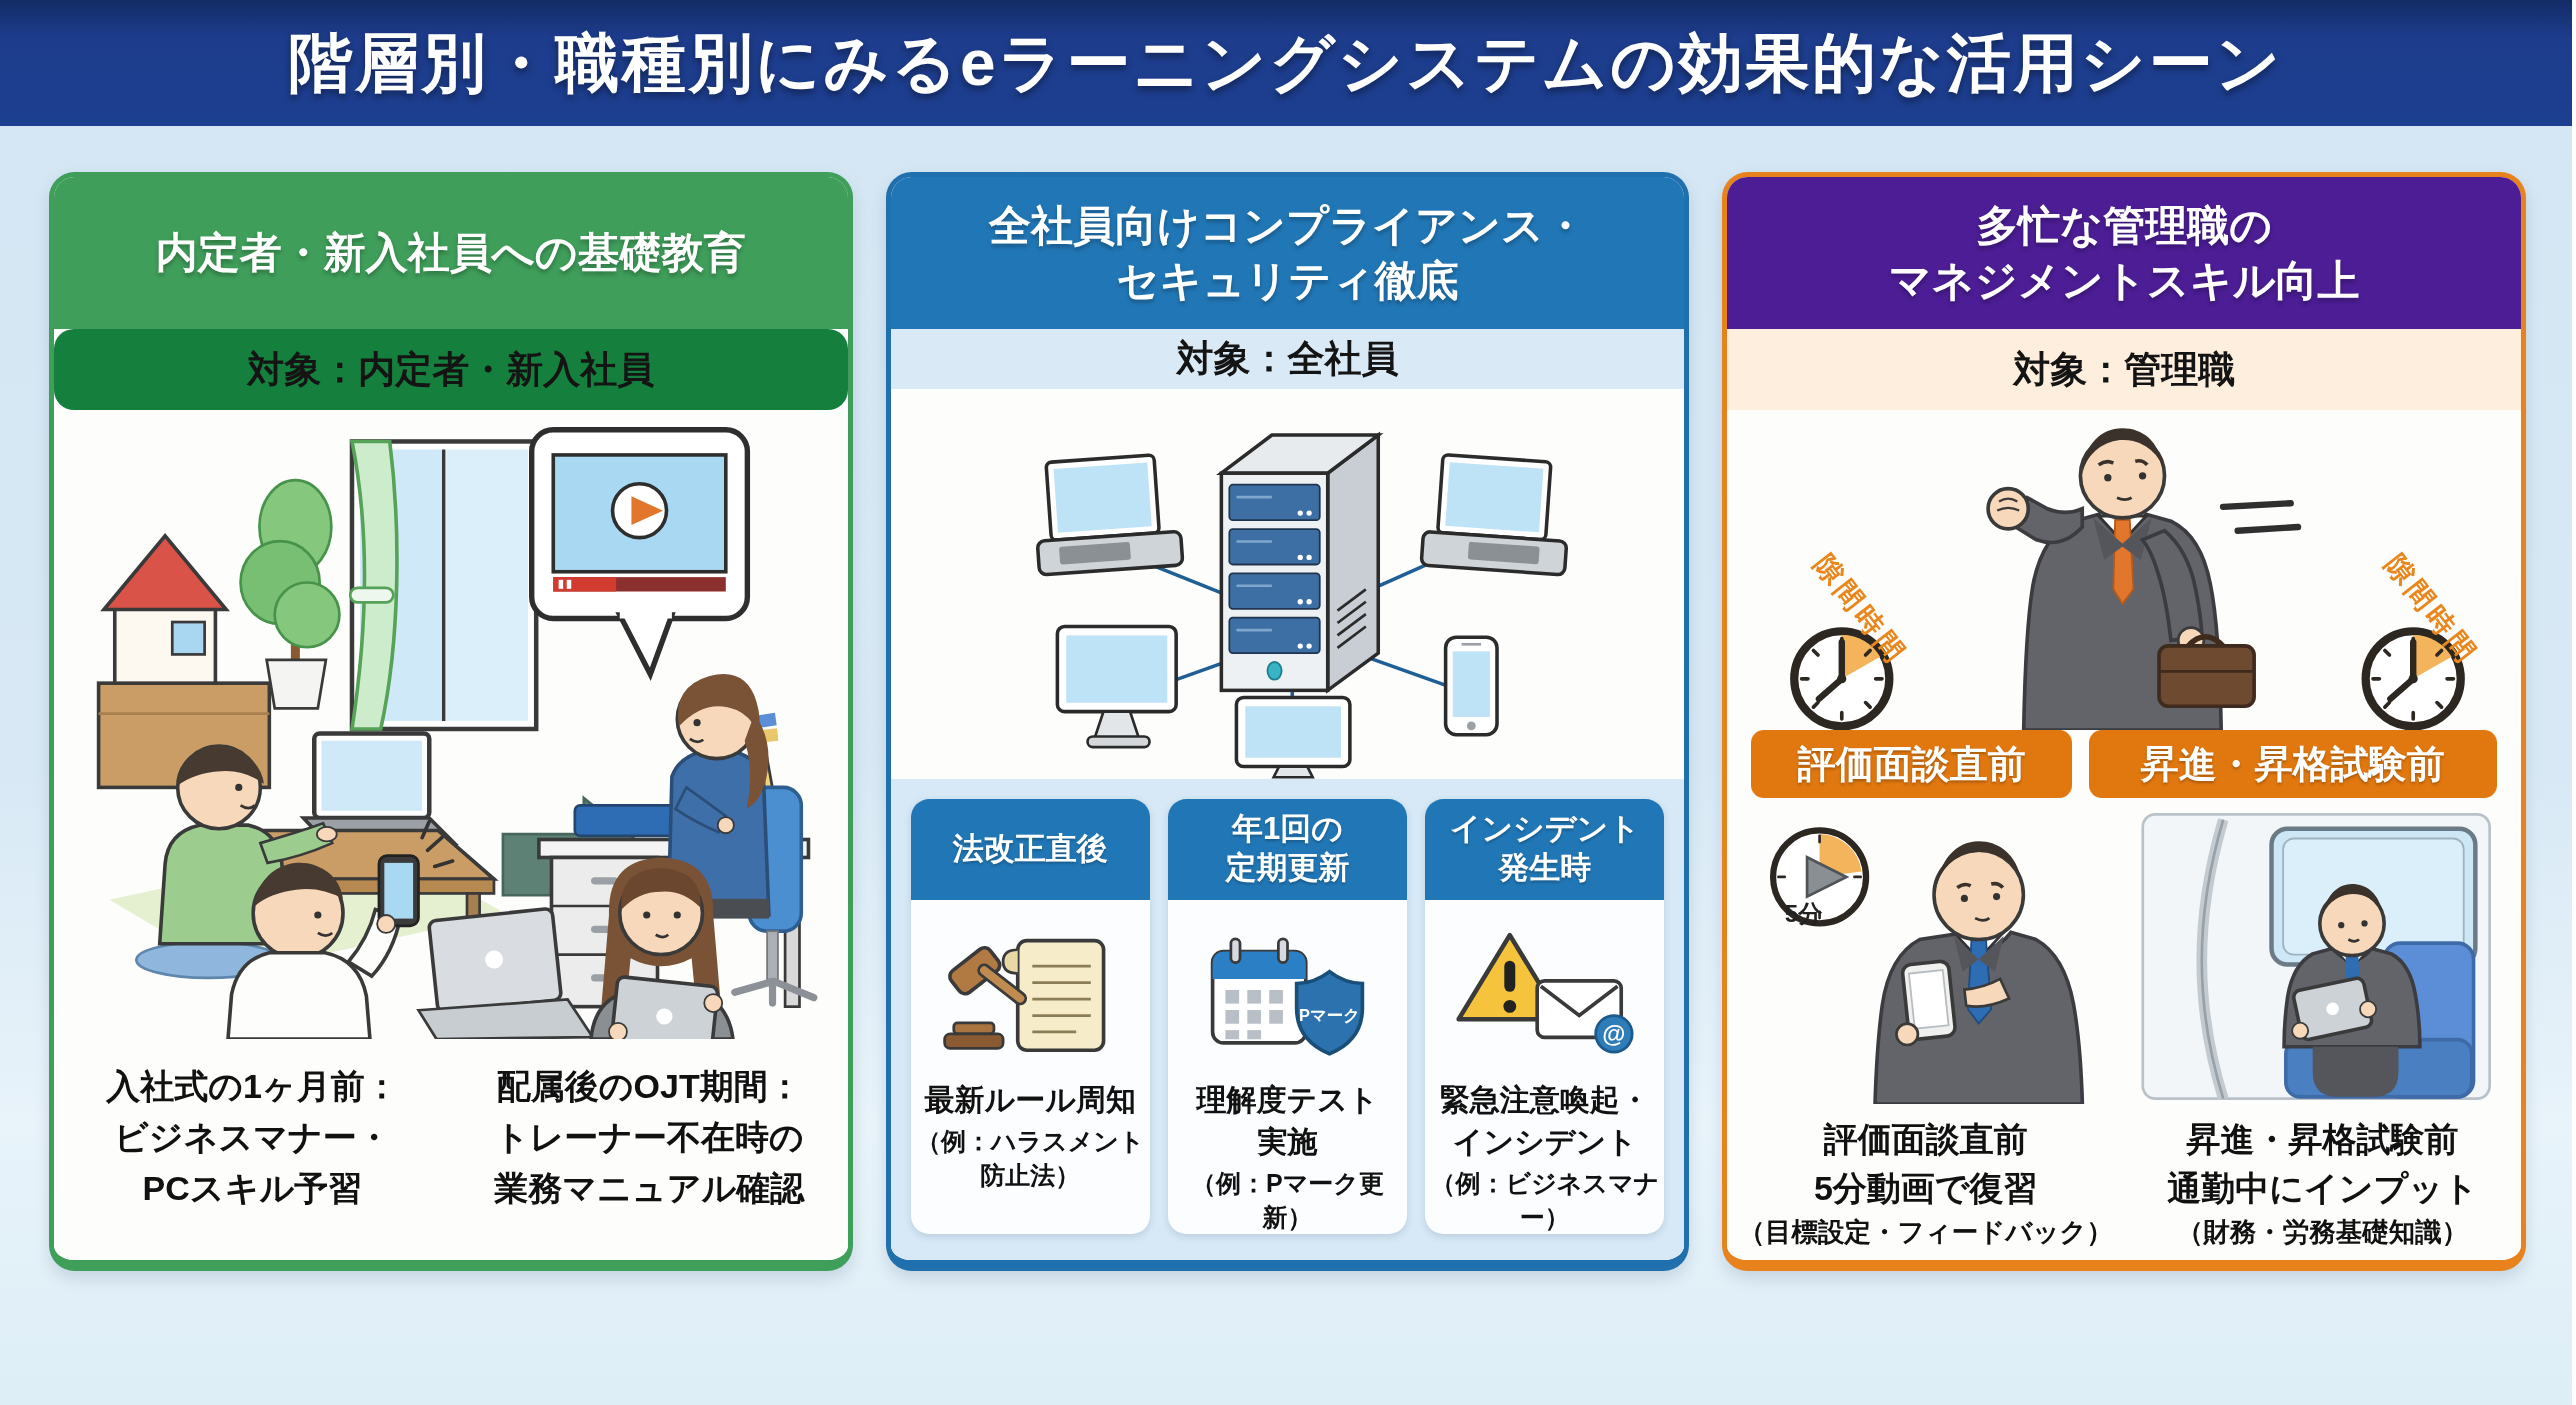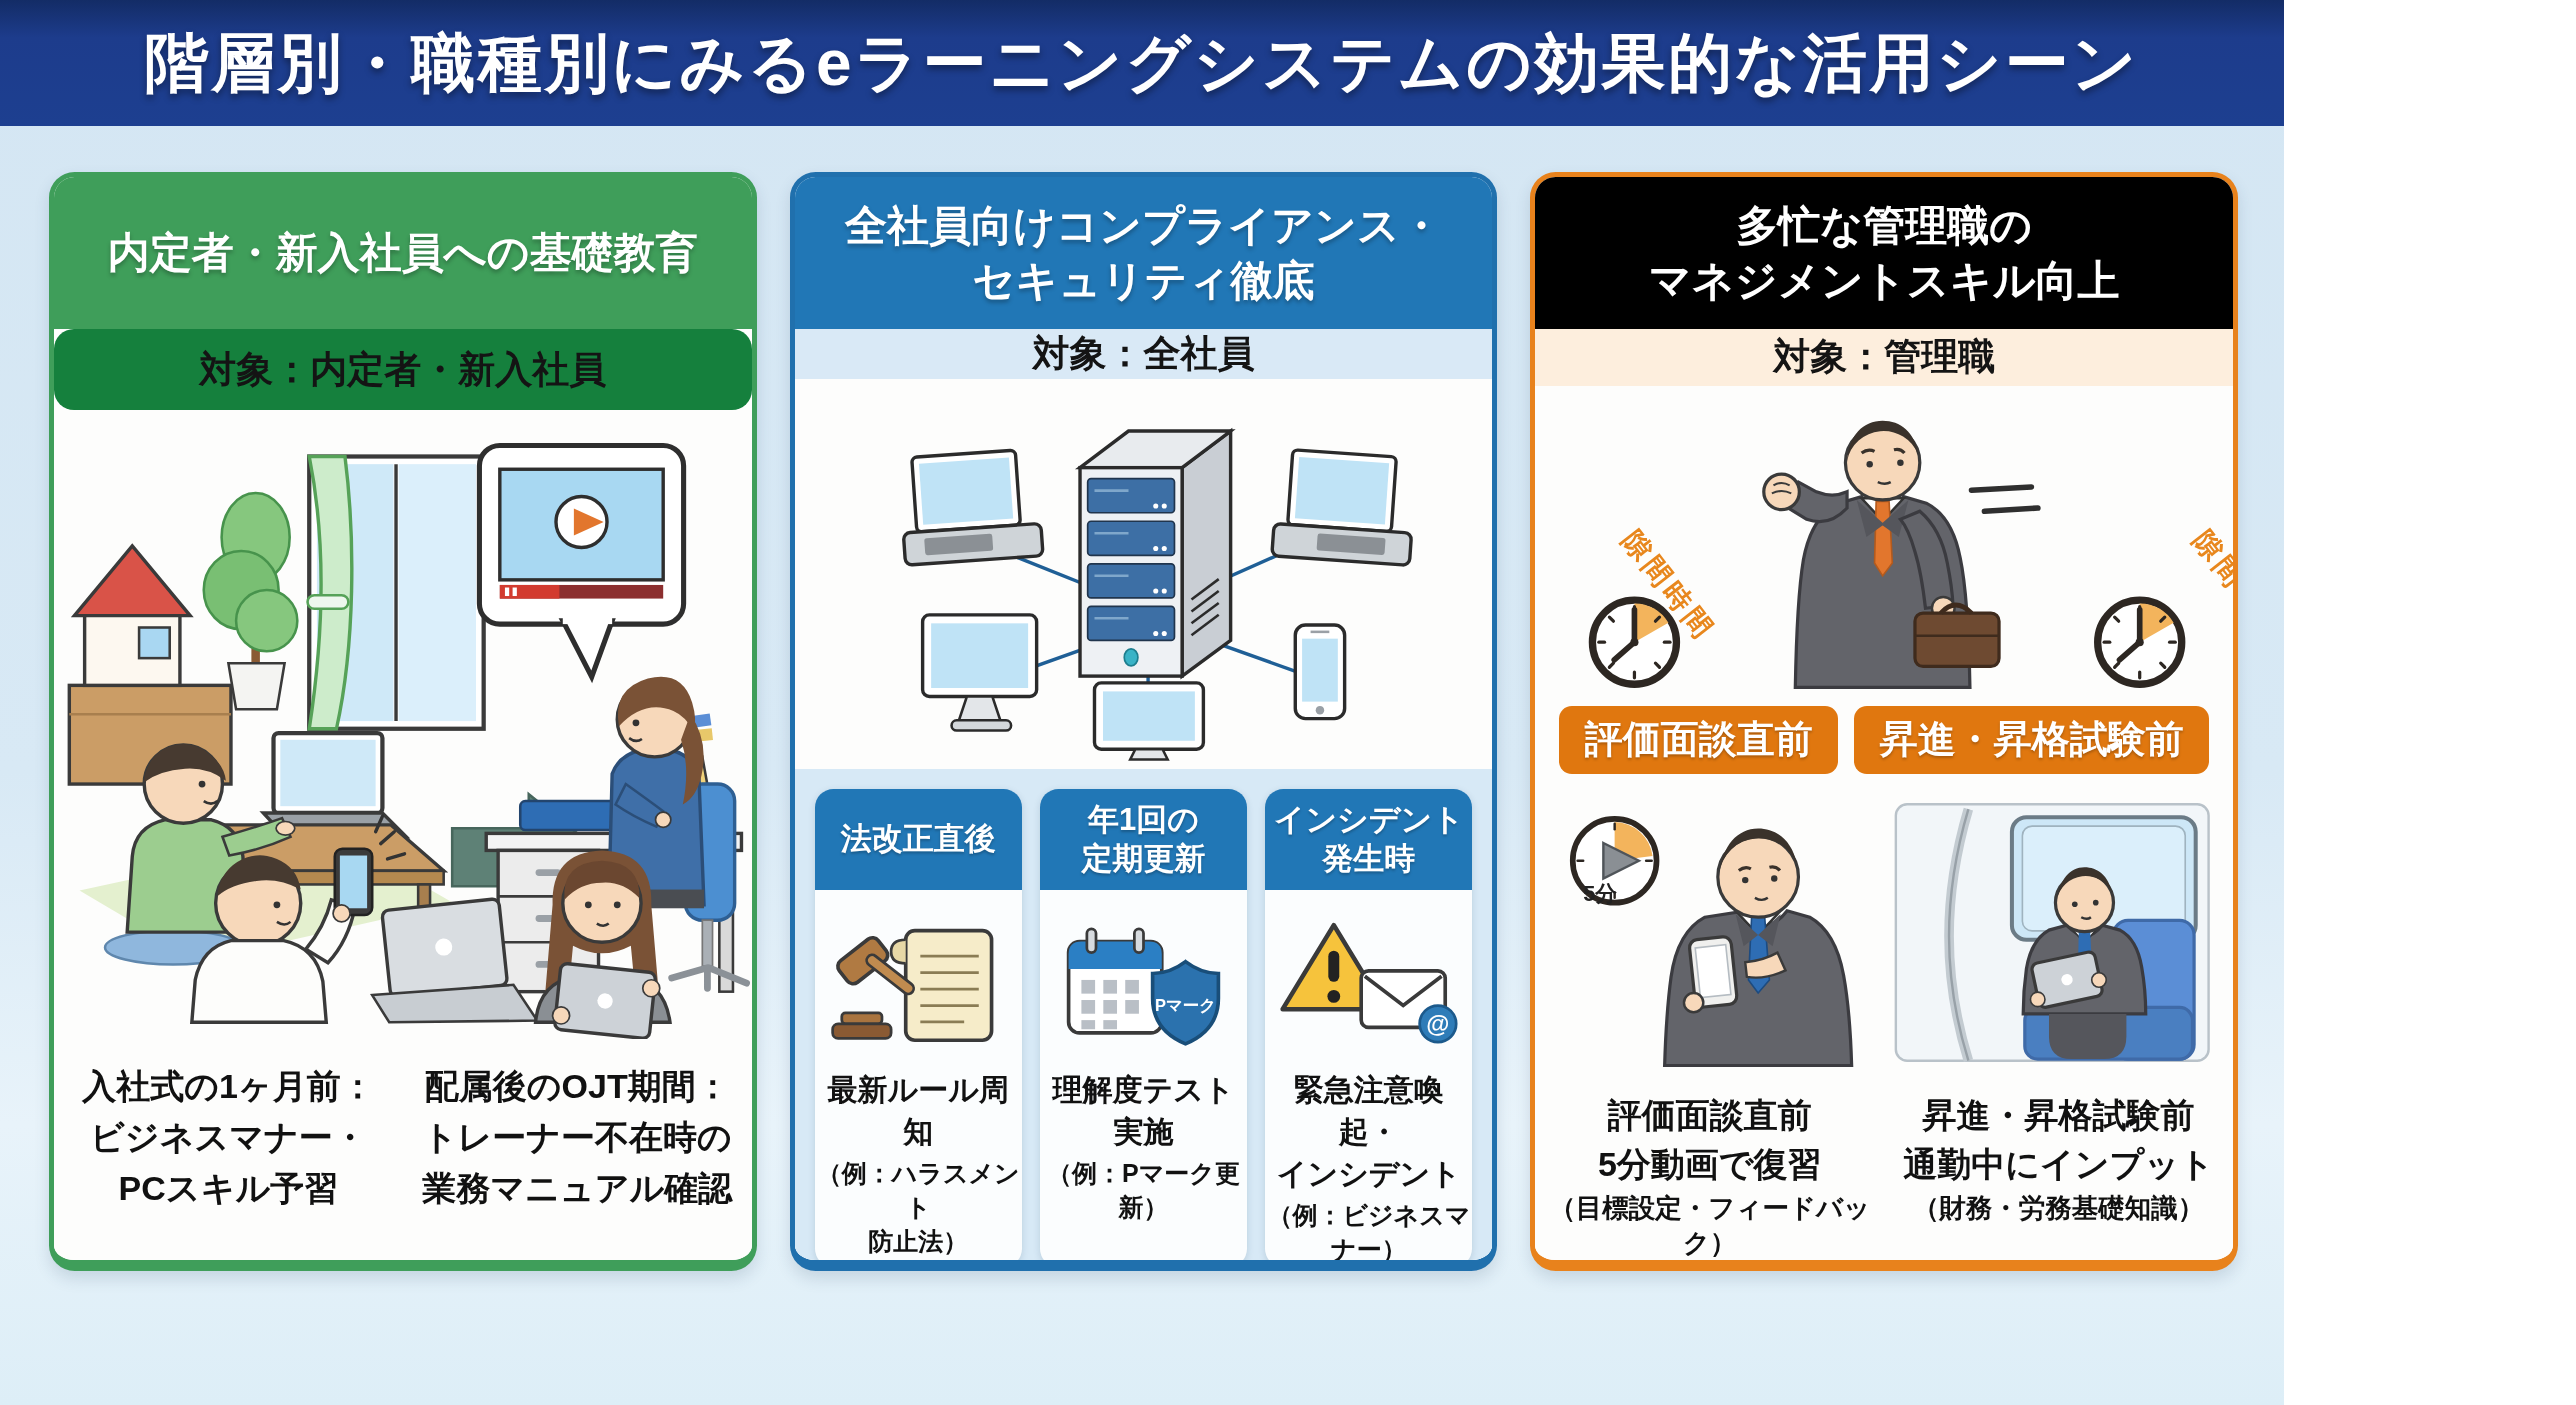--- a/index.html
+++ b/index.html
@@ -1,36 +1,36 @@
 <!DOCTYPE html>
 <html lang="ja" style="font-size:14.6px"><head>
 <meta charset="utf-8">
 <style>
   html,body{margin:0;padding:0;}
   body{font-family:"Liberation Sans","DejaVu Sans",sans-serif;}
-  .page{position:relative;width:2284px;height:1405px;overflow:hidden;
+  .page{position:relative;width:2572px;height:1405px;overflow:hidden;
         background:linear-gradient(180deg,#d4e6f3 0%,#d8e9f5 55%,#e8f3fa 80%,#ddeef7 100%);}
   
   .titlebar{height:126px;background:linear-gradient(180deg,#132c66 0%,#1d3c8c 30%,#1d3f90 100%);
             display:flex;align-items:center;justify-content:center;}
   .titlebar .t{color:#ffffff;font-size:64px;font-weight:bold;letter-spacing:2.7px;
                text-shadow:0 3.7px 7.3px rgba(0,0,0,.4);white-space:nowrap;}
   
   .cards{position:absolute;left:49px;right:46px;top:172px;bottom:134px;display:flex;gap:33px;}
   .card{flex:1;background:#ffffff;border:5.5px solid;border-bottom-width:11px;border-radius:25.6px;
         overflow:hidden;display:flex;flex-direction:column;box-shadow:0 7.3px 14.6px rgba(40,70,100,.15);}
   .card.green{border-color:#3f9e5a;justify-content:flex-end;}
   .card.blue{border-color:#2070ad;}
   .card.orange{border-color:#e8821c;}
   .card-header{min-height:152px;display:flex;align-items:center;justify-content:center;text-align:center;
                color:#fff;font-weight:bold;font-size:42px;line-height:1.32;white-space:pre-line;
                text-shadow:0 2.7px 4.6px rgba(0,0,0,.28);padding:0 9.1px;}
   .green .card-header{background:#3f9e5a;}
   .blue  .card-header{background:#2177b6;}
-  .orange .card-header{background:#000000;}
+  .orange .card-header{background:#4c1d95;}
   .target{height:81px;display:flex;align-items:center;justify-content:center;
           font-size:37px;font-weight:bold;color:#141414;}
   .green .target{background:#15803d;border-radius:20px;}
   .blue  .target{background:#d9e9f6;}
   .orange .target{background:#fdeedd;}
   .card-body{flex:1;display:flex;flex-direction:column;position:relative;background:#fdfdfc;}
   svg{display:block;}
   
   .illus1{height:629px;}
   .caps{flex:1;display:flex;padding-top:22px;}

